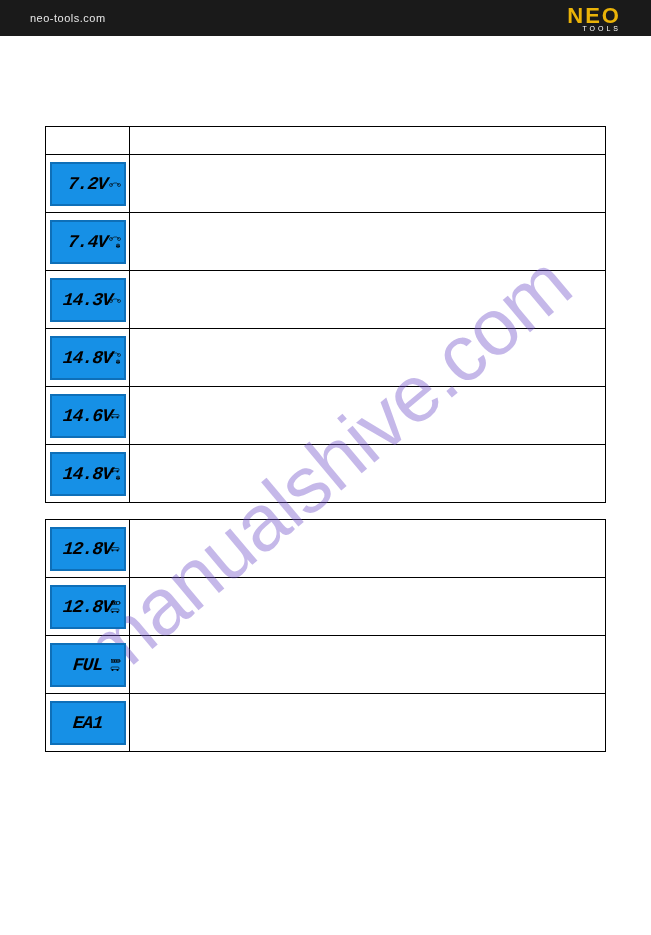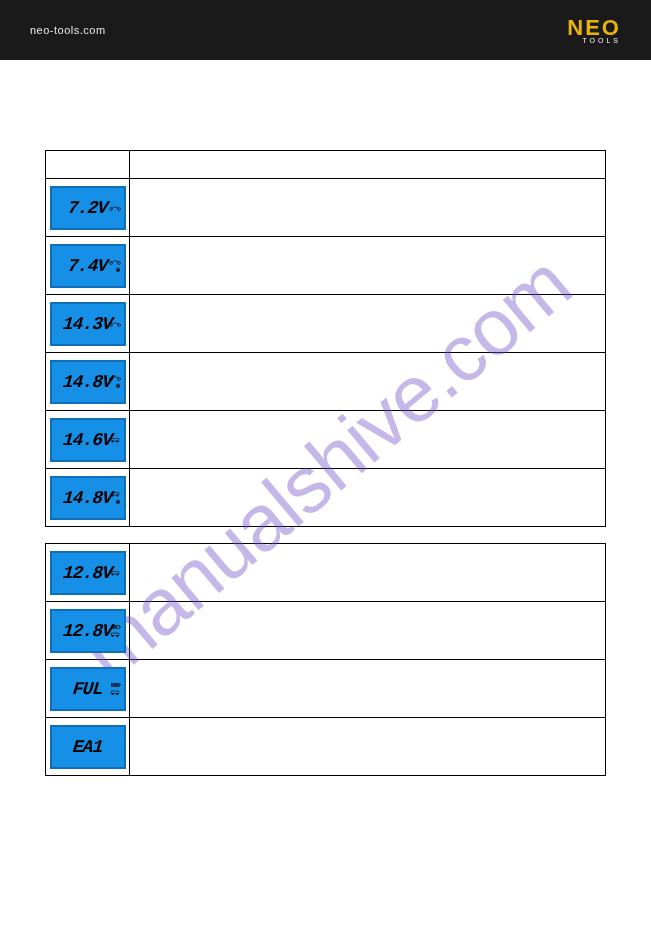--- a/index.html
+++ b/index.html
@@ -10,21 +10,21 @@
     body {
       width: 651px;
       height: 935px;
       background: #ffffff;
       font-family: Arial, sans-serif;
       position: relative;
       overflow: hidden;
     }
     .header-bar {
       width: 651px;
-      height: 60px;
+      height: 36px;
       background: #1a1a1a;
       display: flex;
       align-items: center;
       justify-content: space-between;
       padding: 12px 30px;
     }
     .header-url {
       color: #e8e8e8;
       font-size: 11px;
       letter-spacing: 0.5px;

